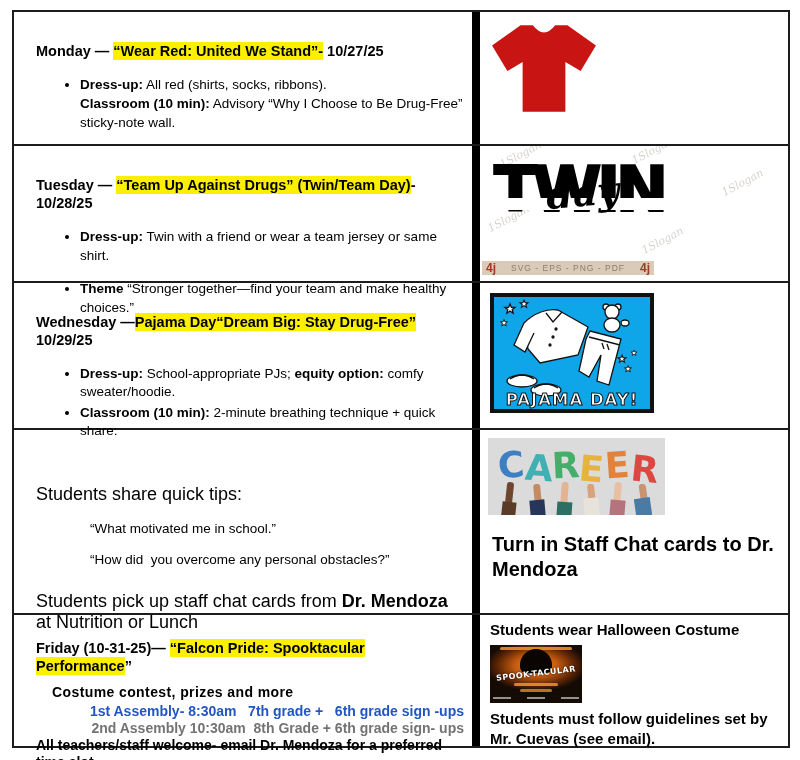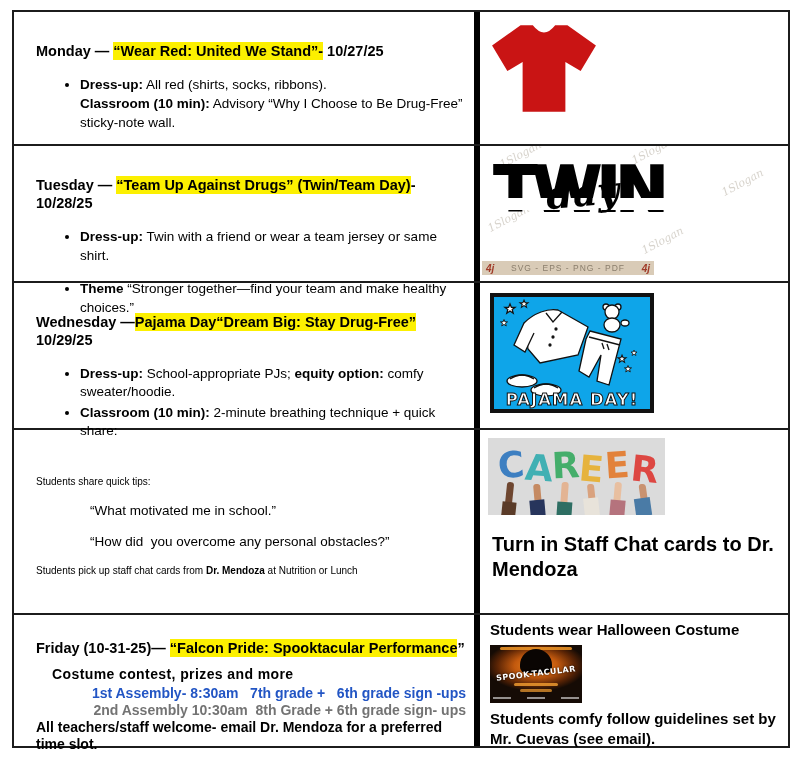--- a/index.html
+++ b/index.html
@@ -4,34 +4,34 @@
 <style>
   html,body{margin:0;padding:0;}
   body{
     width:800px;height:760px;background:#ffffff;position:relative;
     font-family:"Liberation Sans", sans-serif;color:#000;overflow:hidden;
   }
   .table{position:absolute;left:12px;top:10px;width:774px;border:2px solid #1c1c1c;}
   .row{display:flex;box-sizing:border-box;}
   .row + .row{border-top:2px solid #1c1c1c;}
   .r1{height:132px}.r2{height:137px}.r3{height:147px}.r4{height:185px}.r5{height:133px}
-  .cell-left{width:466px;box-sizing:border-box;border-right:6px solid #000000;
+  .cell-left{width:466px;box-sizing:border-box;border-right:8px solid #000000;
     padding:30px 8px 0 22px;position:relative;}
   .cell-right{flex:1;position:relative;box-sizing:border-box;background:#fff;}
   .r5 .cell-left{padding-top:24px;}
 
   .title{font-weight:bold;font-size:14.5px;line-height:1.25;}
   mark{background:#FCF000;padding:1px 0;}
   ul{margin:16px 0 0 0;padding-left:44px;font-size:13.5px;line-height:1.4;}
   li{margin-bottom:14px;}
   .tight li{margin-bottom:2px;line-height:1.35;}
   .pre{white-space:pre-wrap;}
 
   
-  .para{font-size:10px;margin-top:16px;}
+  .para{font-size:18px;margin-top:24px;}
   .quote{font-size:13.5px;margin:16px 0 0 54px;}
 
   
   .costume{font-weight:bold;font-size:14px;margin:9px 0 3px 16px;letter-spacing:0.4px;}
   .assembly{font-weight:bold;font-size:14px;line-height:1.2;text-align:right;}
   .a-blue{color:#2255C4;}
   .a-red{color:#737373;margin-left:34px;}
   .teachers{font-weight:bold;font-size:14px;line-height:1.2;}
 
   
@@ -44,21 +44,21 @@
   .twin-block{position:absolute;left:14px;top:12px;width:200px;height:78px;}
   .twin-word{font-family:"DejaVu Sans", sans-serif;font-weight:bold;font-size:56px;
     line-height:1.0;letter-spacing:-4px;transform:scale(1.12,1.12);transform-origin:left top;
     -webkit-text-stroke:2px #000;}
   .twin-stripe{position:absolute;left:-4px;right:-10px;top:40px;height:12px;background:#fff;}
   .twin-day{position:absolute;left:52px;top:12px;font-family:"DejaVu Serif", serif;
     font-style:italic;font-weight:bold;font-size:38px;transform:rotate(-5deg);}
   .twin-bar{position:absolute;left:2px;bottom:6px;width:172px;height:14px;background:#D9CBB7;
     display:flex;align-items:center;justify-content:space-between;padding:0 4px;box-sizing:border-box;}
   .twin-bar .mid{font-size:8.5px;color:#8A7E6C;letter-spacing:1px;}
-  .twin-bar .logo{font-size:10px;color:#A03A28;font-style:italic;font-weight:bold;}
+  .twin-bar .logo{font-size:12px;color:#A03A28;font-weight:bold;}
 
   
   .pj-box{position:absolute;left:10px;top:10px;width:164px;height:120px;border:4px solid #111;
     background:#0ea5e9;box-sizing:border-box;}
 
   
   .career-box{position:absolute;left:8px;top:8px;width:177px;height:77px;background:#DBDBDB;}
   .turnin{position:absolute;left:12px;top:102px;right:8px;font-weight:bold;font-size:20px;line-height:1.25;}
   .raffle{position:absolute;left:10px;top:132px;right:6px;font-size:12.5px;line-height:1.28;}
   .raffle b{font-size:13.8px;}
@@ -257,19 +257,19 @@
         <div class="poster-title">SPOOK-TACULAR</div>
         <div class="sub1"></div>
         <div class="sub2"></div>
         <div class="foot">
             <i></i>
             <i></i>
             <i></i>
           </div>
       </div>
       <div class="guidelines">
-        <span>Students comfy follow guidelines set by</span><br>
+        <span>Students must follow guidelines set by</span><br>
         <span>Mr. Cuevas (see email).</span>
       </div>
     </div>
   </div>
 
 </div>
 
 </body></html>

